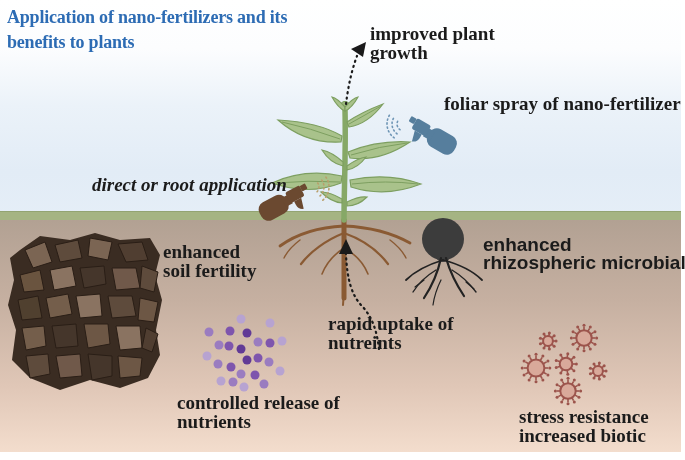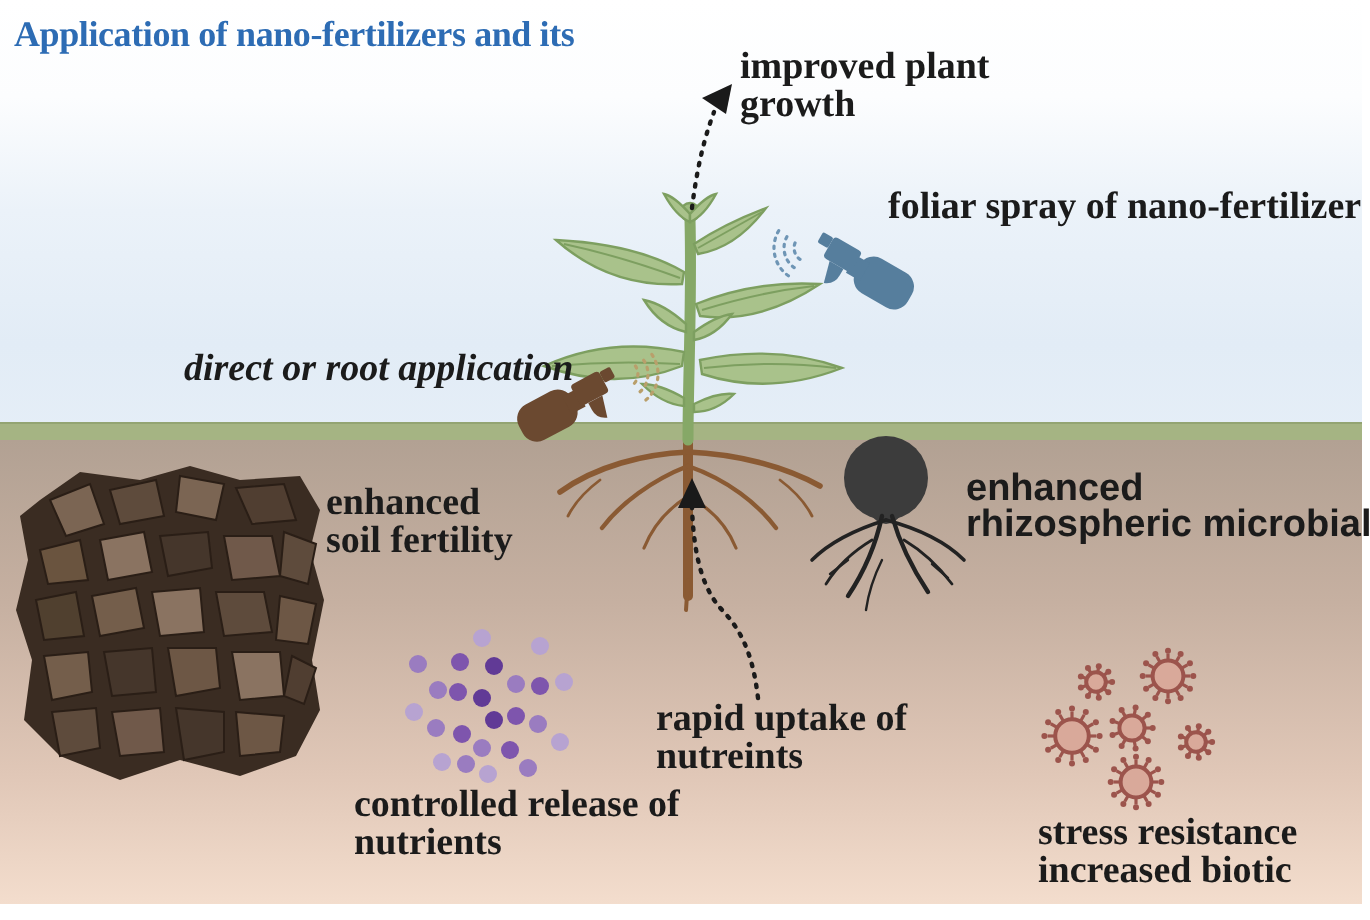--- a/index.html
+++ b/index.html
@@ -305,20 +305,21 @@
         <line x1="571.85" y1="384.3316043908598" x2="573.61" y2="381.2831949695386" stroke="#9c544c" stroke-width="1.6"></line>
         <circle cx="574.325" cy="380.04477864212686" r="1.5" fill="#9c544c"></circle>
         <line x1="574.6683956091401" y1="387.15" x2="577.7168050304614" y2="385.39" stroke="#9c544c" stroke-width="1.6"></line>
         <circle cx="578.9552213578731" cy="384.675" r="1.5" fill="#9c544c"></circle>
         <circle cx="568" cy="391" r="7.699999999999999" fill="#d9a99a" stroke="#9c544c" stroke-width="2"></circle>
       </g>
   </svg>
 
   <div class="title">
     <div>Application of nano-fertilizers and its</div>
+    <div>benefits to plants</div>
   </div>
 
   <div class="label" style="left:370px;top:24px;">
     <div>improved plant</div>
     <div>growth</div>
   </div>
 
   <div class="label" style="left:414px;top:94px;margin-left:30px;">
     <div>foliar spray of nano-fertilizer</div>
   </div>
@@ -330,21 +331,21 @@
   <div class="label" style="left:163px;top:242px;">
     <div>enhanced</div>
     <div>soil fertility</div>
   </div>
 
   <div class="label sans" style="left:483px;top:236px;">
     <div>enhanced</div>
     <div>rhizospheric microbial</div>
   </div>
 
-  <div class="label" style="left:328px;top:314px;margin-top:36px;">
+  <div class="label" style="left:328px;top:314px;">
     <div>rapid uptake of</div>
     <div>nutreints</div>
   </div>
 
   <div class="label" style="left:177px;top:393px;">
     <div>controlled release of</div>
     <div>nutrients</div>
   </div>
 
   <div class="label" style="left:519px;top:407px;">

